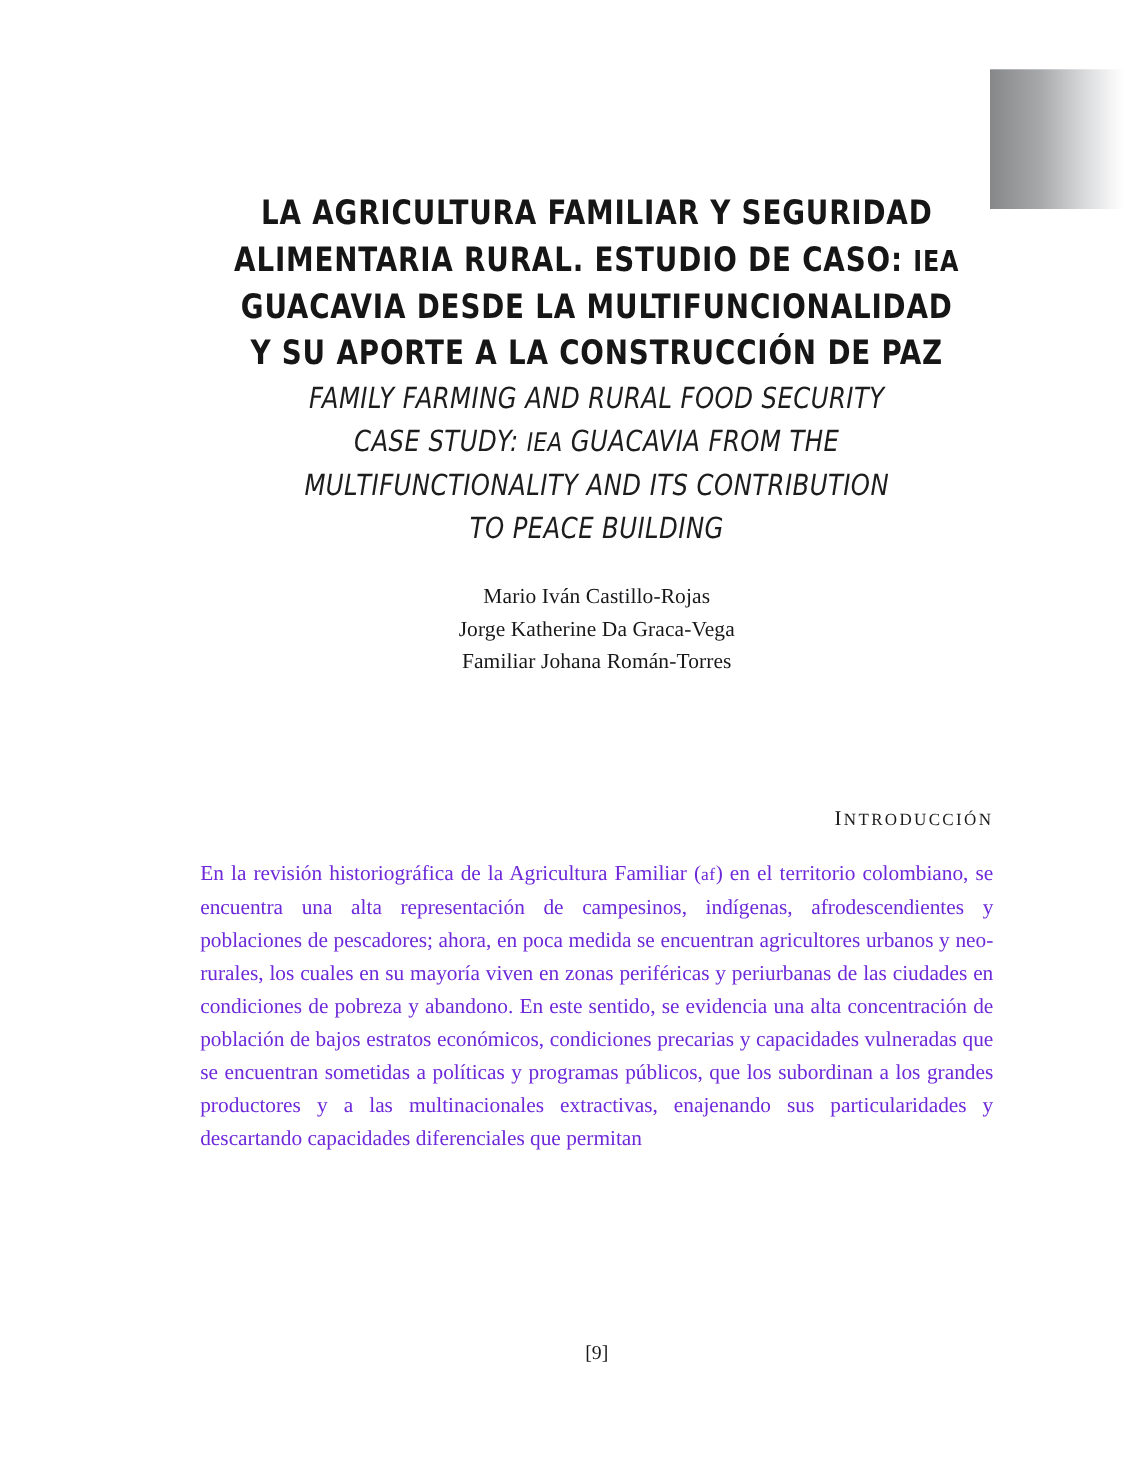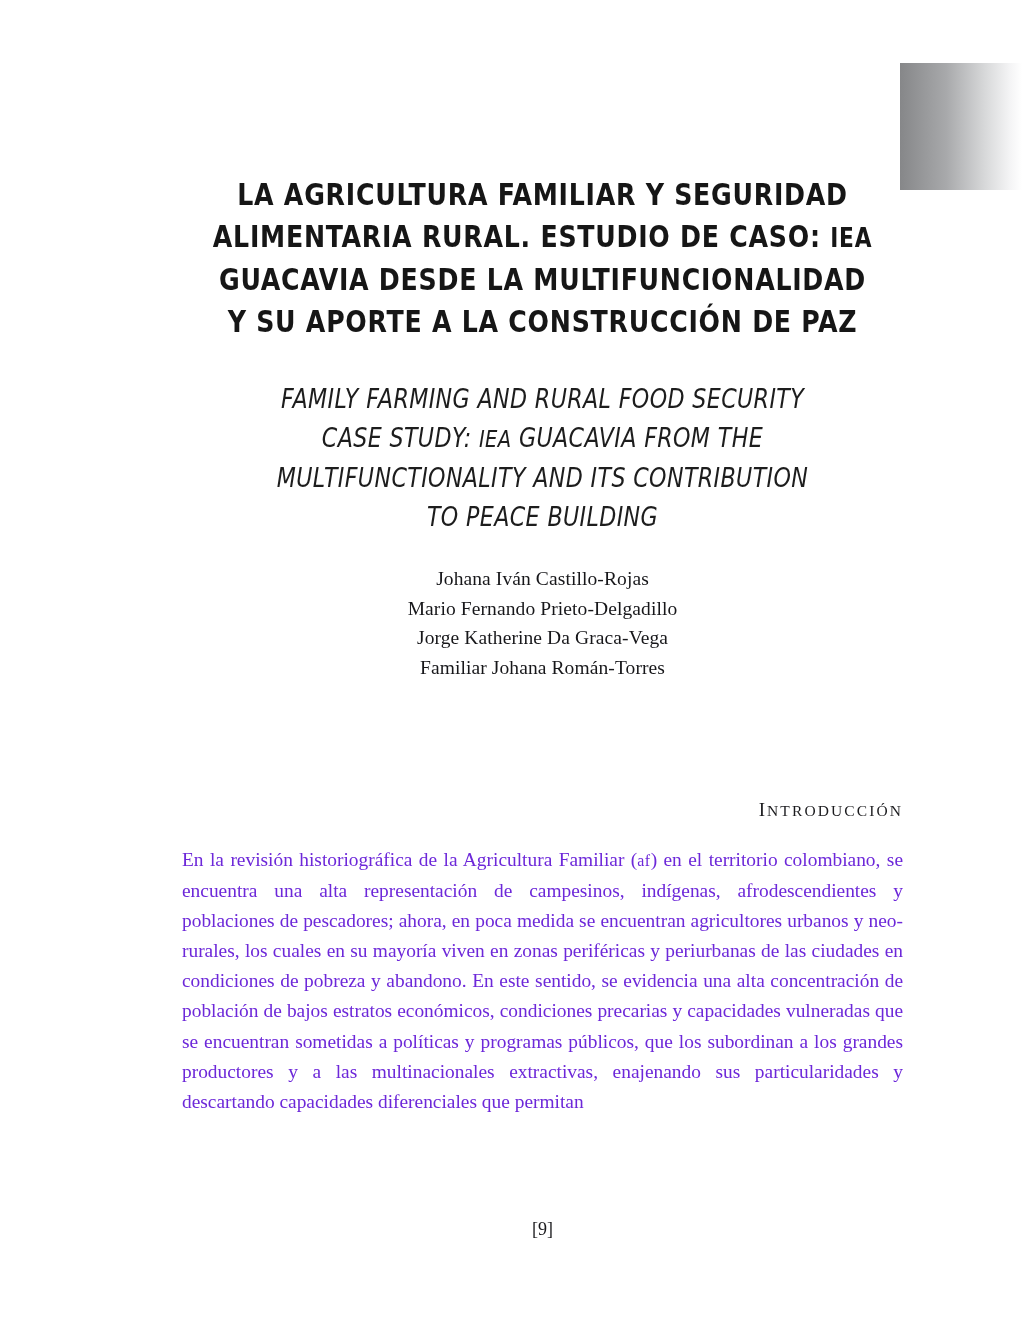--- a/index.html
+++ b/index.html
@@ -52,21 +52,20 @@
     white-space: nowrap;
     transform: scaleX(0.92);
     transform-origin: center;
   }
   .title-line .sc {
     font-size: 0.86em;
   }
 
   
   .subtitle-block {
-    margin-top: 36px;
     text-align: center;
   }
   .subtitle-line {
     font-family: "DejaVu Sans Condensed", "Liberation Sans Narrow", "Liberation Sans", sans-serif;
     font-weight: 400;
     font-style: italic;
     font-size: 26.5px;
     line-height: 39px;
     letter-spacing: 0.4px;
     color: #1d1d1d;
@@ -161,22 +160,21 @@
 
   <div class="subtitle-block">
     <div class="subtitle-line">FAMILY FARMING AND RURAL FOOD SECURITY</div>
     <div class="subtitle-line">CASE STUDY: <span class="sc">IEA</span> GUACAVIA FROM THE</div>
     <div class="subtitle-line">MULTIFUNCTIONALITY AND ITS CONTRIBUTION</div>
     <div class="subtitle-line">TO PEACE BUILDING</div>
   </div>
 
 
   <div class="authors">
-    <div class="author">Johana Iván Castillo-Rojas</div>
-    <div class="author">Mario Fernando Prieto-Delgadillo</div>
+    <div class="author">Mario Iván Castillo-Rojas</div>
     <div class="author">Jorge Katherine Da Graca-Vega</div>
     <div class="author">Familiar Johana Román-Torres</div>
   </div>
 
   <div class="section-heading"><span style="font-size: 19px;">I</span><span style="font-size: 15.5px;">NTRODUCCIÓN</span></div>
 
   <div class="body-copy">
     <p><span>En la revisión historiográfica de la Agricultura Familiar (</span><span class="smallcaps">af</span><span>) en el territorio colombiano, se encuentra una alta representación de campesinos, indígenas, afrodescendientes y poblaciones de pescadores; ahora, en poca medida se encuentran agricultores urbanos y neo-rurales, los cuales en su mayoría viven en zonas periféricas y periurbanas de las ciudades en condiciones de pobreza y abandono. En este sentido, se evidencia una alta concentración de población de bajos estratos económicos, condiciones precarias y capacidades vulneradas que se encuentran sometidas a políticas y programas públicos, que los subordinan a los grandes productores y a las multinacionales extractivas, enajenando sus particularidades y descartando capacidades diferenciales que permitan</span></p>
   </div>
 

